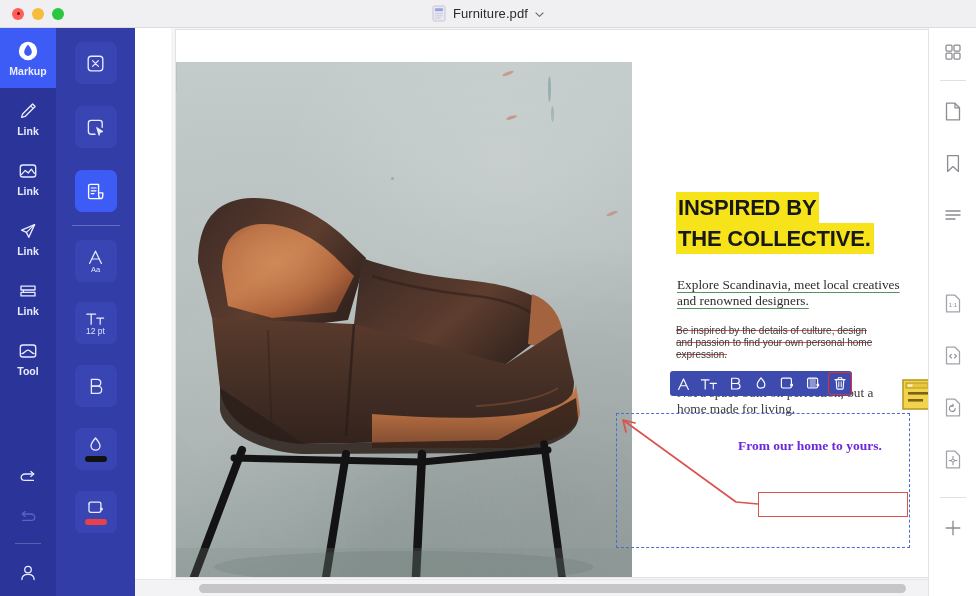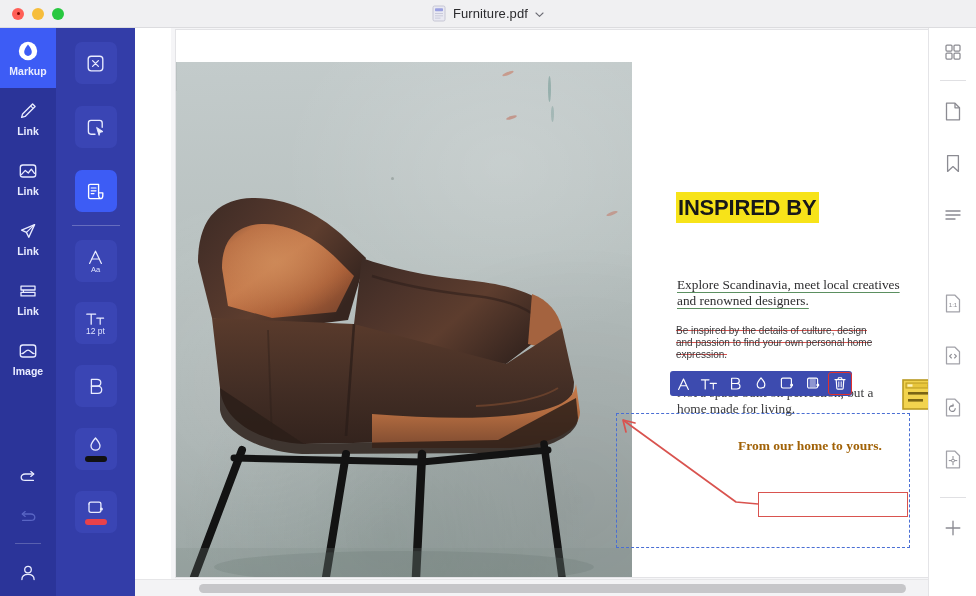--- a/index.html
+++ b/index.html
@@ -130,21 +130,21 @@
     background-position: 0 52%;
   }
   .para-plain {
     position: absolute; left: 1px; top: 355px; width: 205px;
     font-family: "Liberation Serif", serif; font-size: 13.3px;
     line-height: 1.21; color: #3a3a3c;
   }
   .para-bold {
     position: absolute; left: 62px; top: 408px;
     font-family: "Liberation Serif", serif; font-size: 13.5px;
-    font-weight: bold; color: #a16207; white-space: nowrap;
+    font-weight: bold; color: #6d28d9; white-space: nowrap;
   }
 
   
   .sel-box {
     position: absolute; left: 440px; top: 383px; width: 294px; height: 135px;
     border: 1.6px dashed #4a6fd4; background: transparent; z-index: 12;
   }
   .ann-svg { position: absolute; left: 0; top: 0; width: 793px; height: 568px; z-index: 11; pointer-events: none; }
   .red-rect {
     position: absolute; left: 582px; top: 462px; width: 150px; height: 25px;
@@ -277,21 +277,21 @@
       <span class="rail-lbl">Link</span>
     </div>
 
     <div class="rail-item">
       <span class="rail-ico">
         <svg width="22" height="22" viewBox="0 0 22 22">
           <rect x="3.3" y="5" width="15.4" height="12" rx="2.6" fill="none" stroke="#e9ecff" stroke-width="1.35"></rect>
           <path d="M4.8 13.6 C7.4 13.6 8.2 10.2 11 10.2 C13.8 10.2 14.6 13.6 17.2 13.6" fill="none" stroke="#e9ecff" stroke-width="1.3" stroke-linecap="round"></path>
         </svg>
       </span>
-      <span class="rail-lbl">Image</span>
+      <span class="rail-lbl">Tool</span>
     </div>
 
     <div class="rail-bottom">
       <div class="rail-small">
         <span>
           <svg width="22" height="18" viewBox="0 0 22 18">
             <path d="M16.4 12.4 H8.2 C5.6 12.4 4.2 11 4.2 9.2 C4.2 7.4 5.6 6 8.2 6 H16.4" fill="none" stroke="#e9ecff" stroke-width="1.3" stroke-linecap="round" stroke-linejoin="round"></path>
             <path d="M13.8 3.6 L16.8 6 L13.8 8.4" fill="none" stroke="#e9ecff" stroke-width="1.3" stroke-linecap="round" stroke-linejoin="round"></path>
           </svg>
         </span>
@@ -471,20 +471,21 @@
           </g>
 
           <rect x="0" y="486" width="456" height="29" fill="#7f8c88" opacity=".22"></rect>
           <ellipse cx="228" cy="505" rx="190" ry="16" fill="#5f6f6a" opacity=".2"></ellipse>
         </svg>
       </div>
 
       <div class="content">
         <div class="hl-wrap">
           <div><span class="hl-line">INSPIRED BY</span></div>
+          <div><span class="hl-line">THE COLLECTIVE.</span></div>
         </div>
 
         <div class="sub-link">Explore Scandinavia, meet local creatives and renowned designers.</div>
 
         <div class="para-strike"><span>Be inspired by the details of culture, design and passion to find your own personal home expression.</span></div>
 
         <div class="para-plain">Not a space built on perfection, but a home made for living.</div>
 
         <div class="para-bold">From our home to yours.</div>
       </div>

